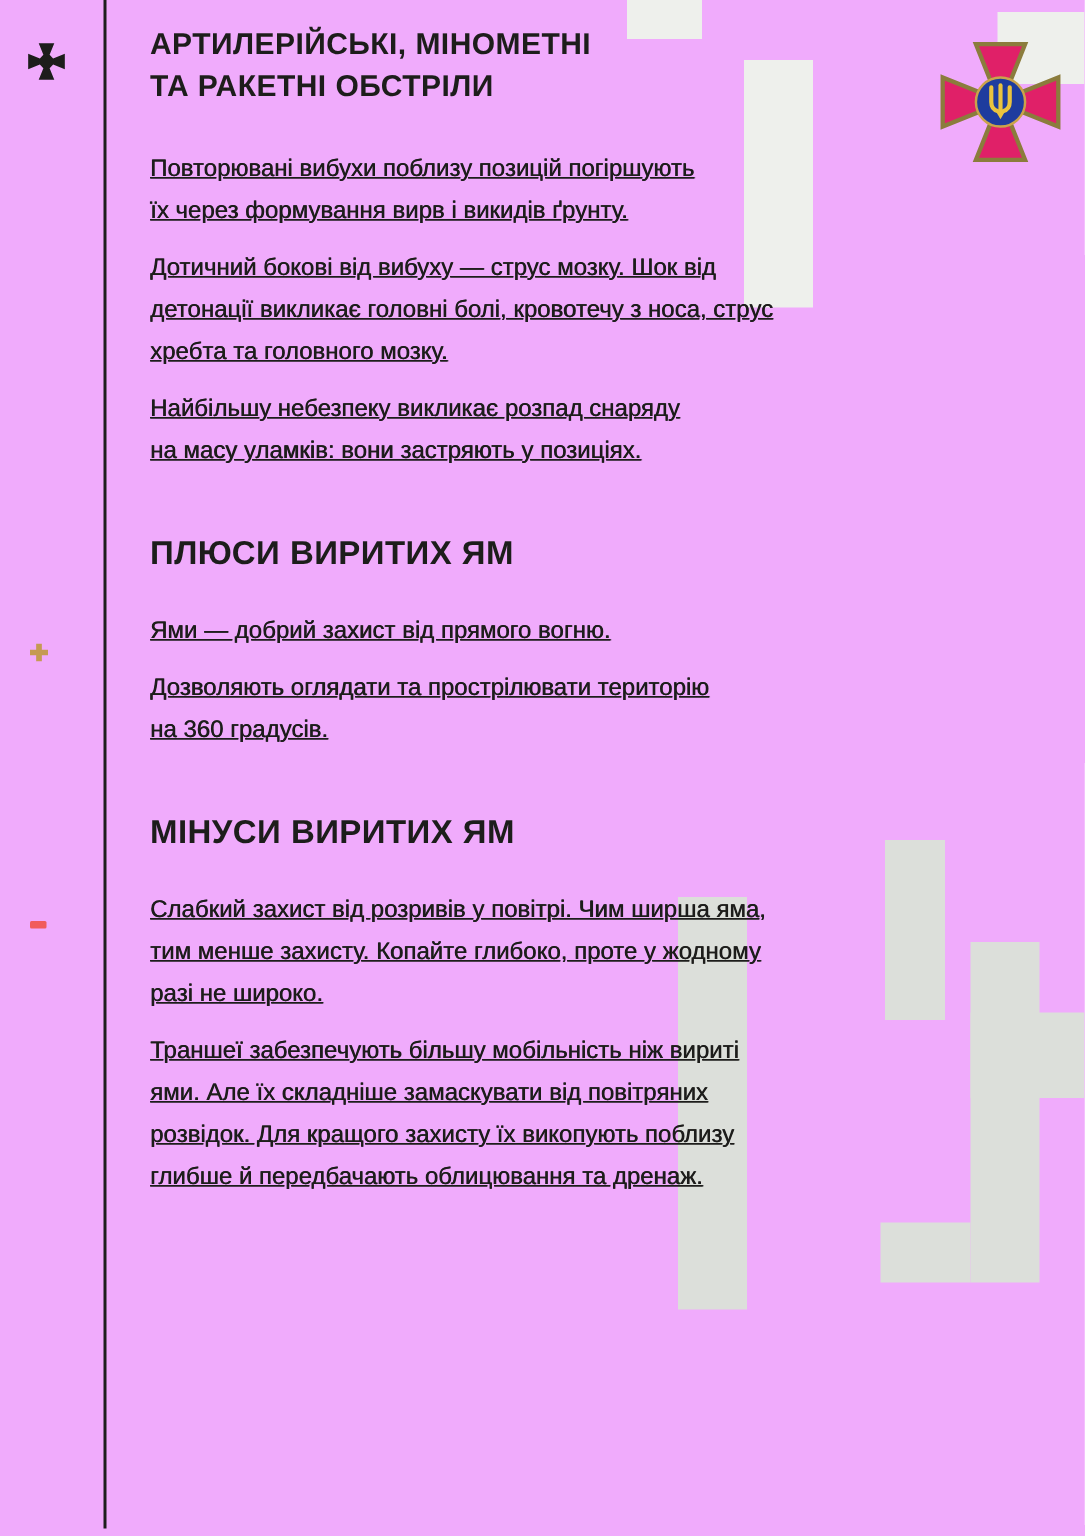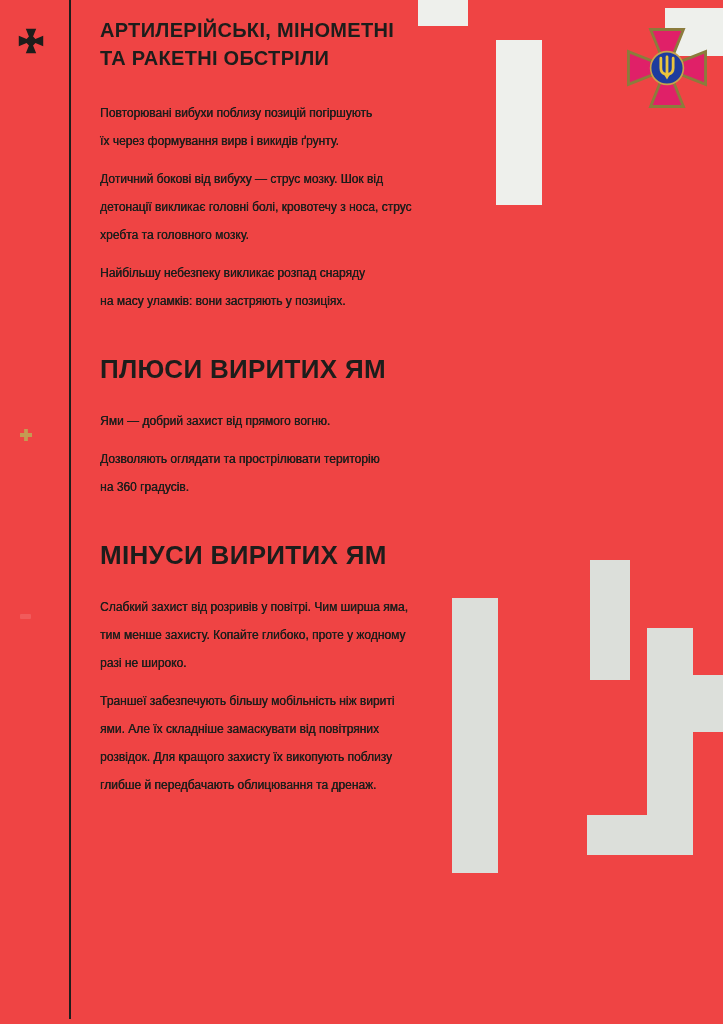--- a/index.html
+++ b/index.html
@@ -1,19 +1,19 @@
 <!DOCTYPE html>
 <html><head>
 <meta charset="utf-8">
 <style>
   html,body { margin:0; padding:0; }
   .page {
     position:relative;
     width:723px; height:1024px;
-    background:#ef4444;
+    background:#f0abfc;
     overflow:hidden;
     font-family:"Liberation Sans", sans-serif;
     color:#1d1d1b;
   }
   
   .wm { position:absolute; pointer-events:none; }
   .wm.light { background:#eef0ec; }
   .wm.dark  { background:#dcdfda; }
 
   
@@ -38,29 +38,30 @@
   }
   .content h1 {
     margin:0 0 27px; padding-top:16px;
     font-size:20px; line-height:28px; font-weight:700;
     letter-spacing:0.3px;
     white-space:pre-line;
     text-transform:uppercase;
   }
   .content h2 {
     margin:40px 0 24px;
-    font-size:26px; line-height:28px; font-weight:700;
+    font-size:22px; line-height:28px; font-weight:700;
     letter-spacing:0.3px;
     text-transform:uppercase;
   }
   .content p {
     margin:0 0 10px;
-    font-size:12px; line-height:28px; font-weight:400;
+    font-size:16px; line-height:28px; font-weight:400;
     white-space:pre-line;
     text-shadow:0.35px 0 0 currentColor; 
+    text-decoration:underline;
   }
 </style>
 </head>
 <body>
 
 <div class="page">
 
   <div class="wm light" style="left:418px; top:0;     width:50px; height:26px;"></div>
   <div class="wm light" style="left:496px; top:40px;  width:46px; height:165px;"></div>
   <div class="wm light" style="left:665px; top:8px;   width:58px; height:48px;"></div>

